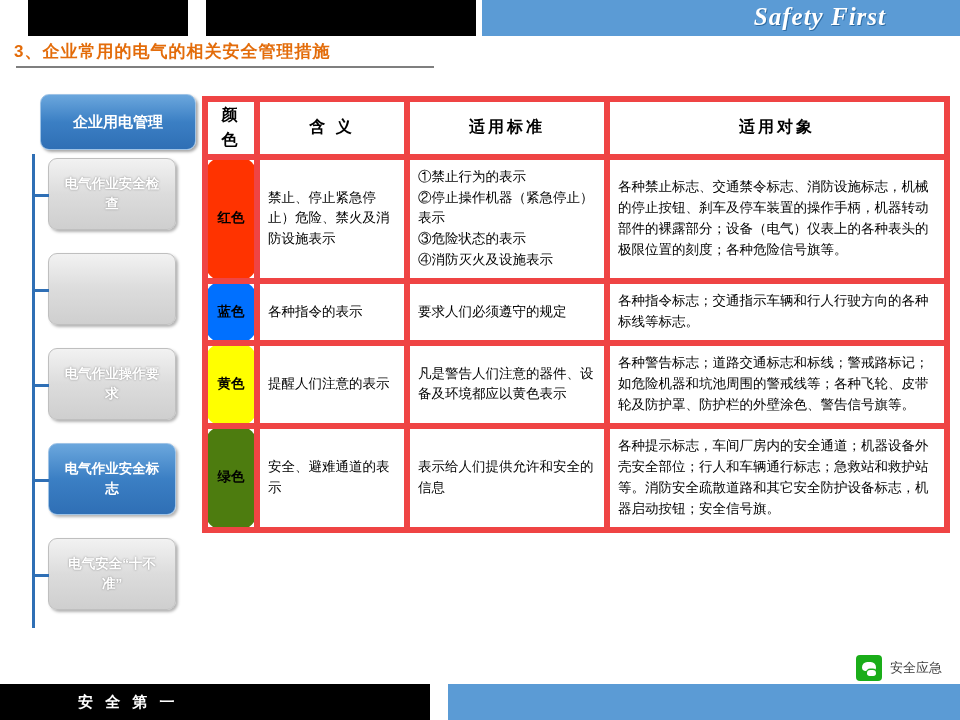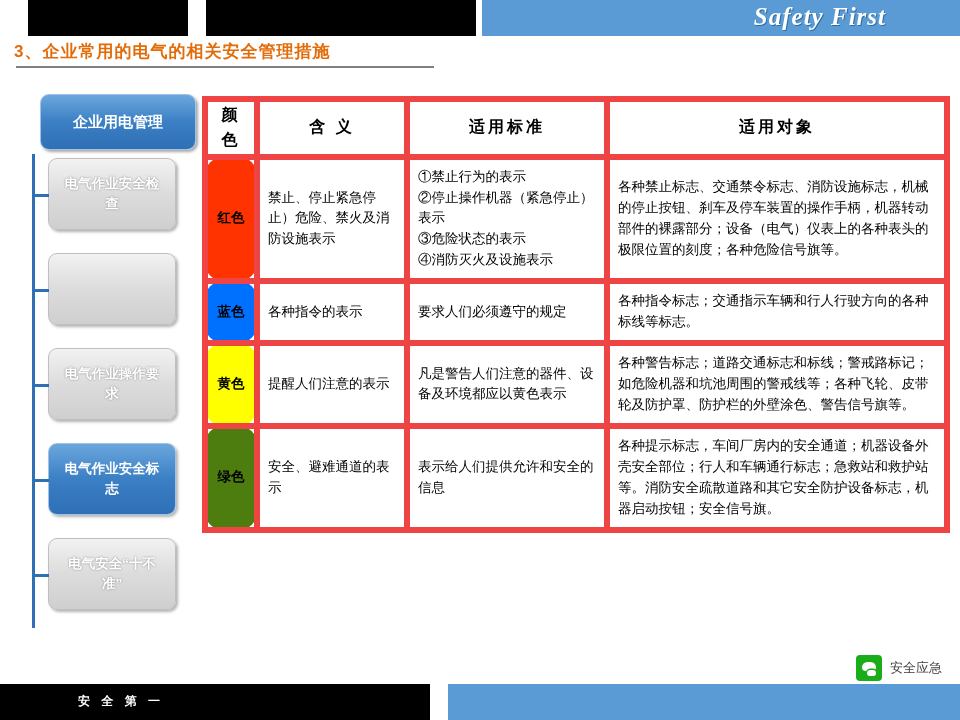--- a/index.html
+++ b/index.html
@@ -168,21 +168,21 @@
     width: 960px; height: 36px;
     display: flex;
   }
   .bb-black { width: 430px; background: #000000; position: relative; }
   .bb-white { width: 18px; background: #ffffff; }
   .bb-blue  { flex: 1; background: #5b9bd5; }
   .bb-text {
     position: absolute;
     left: 78px; top: 9px;
     color: #ffffff;
-    font-size: 12px;
+    font-size: 15px;
     font-weight: bold;
     letter-spacing: 4px;
   }
 
   
   .account {
     position: absolute;
     right: 18px; top: 655px;
     display: flex; align-items: center;
     gap: 8px;

